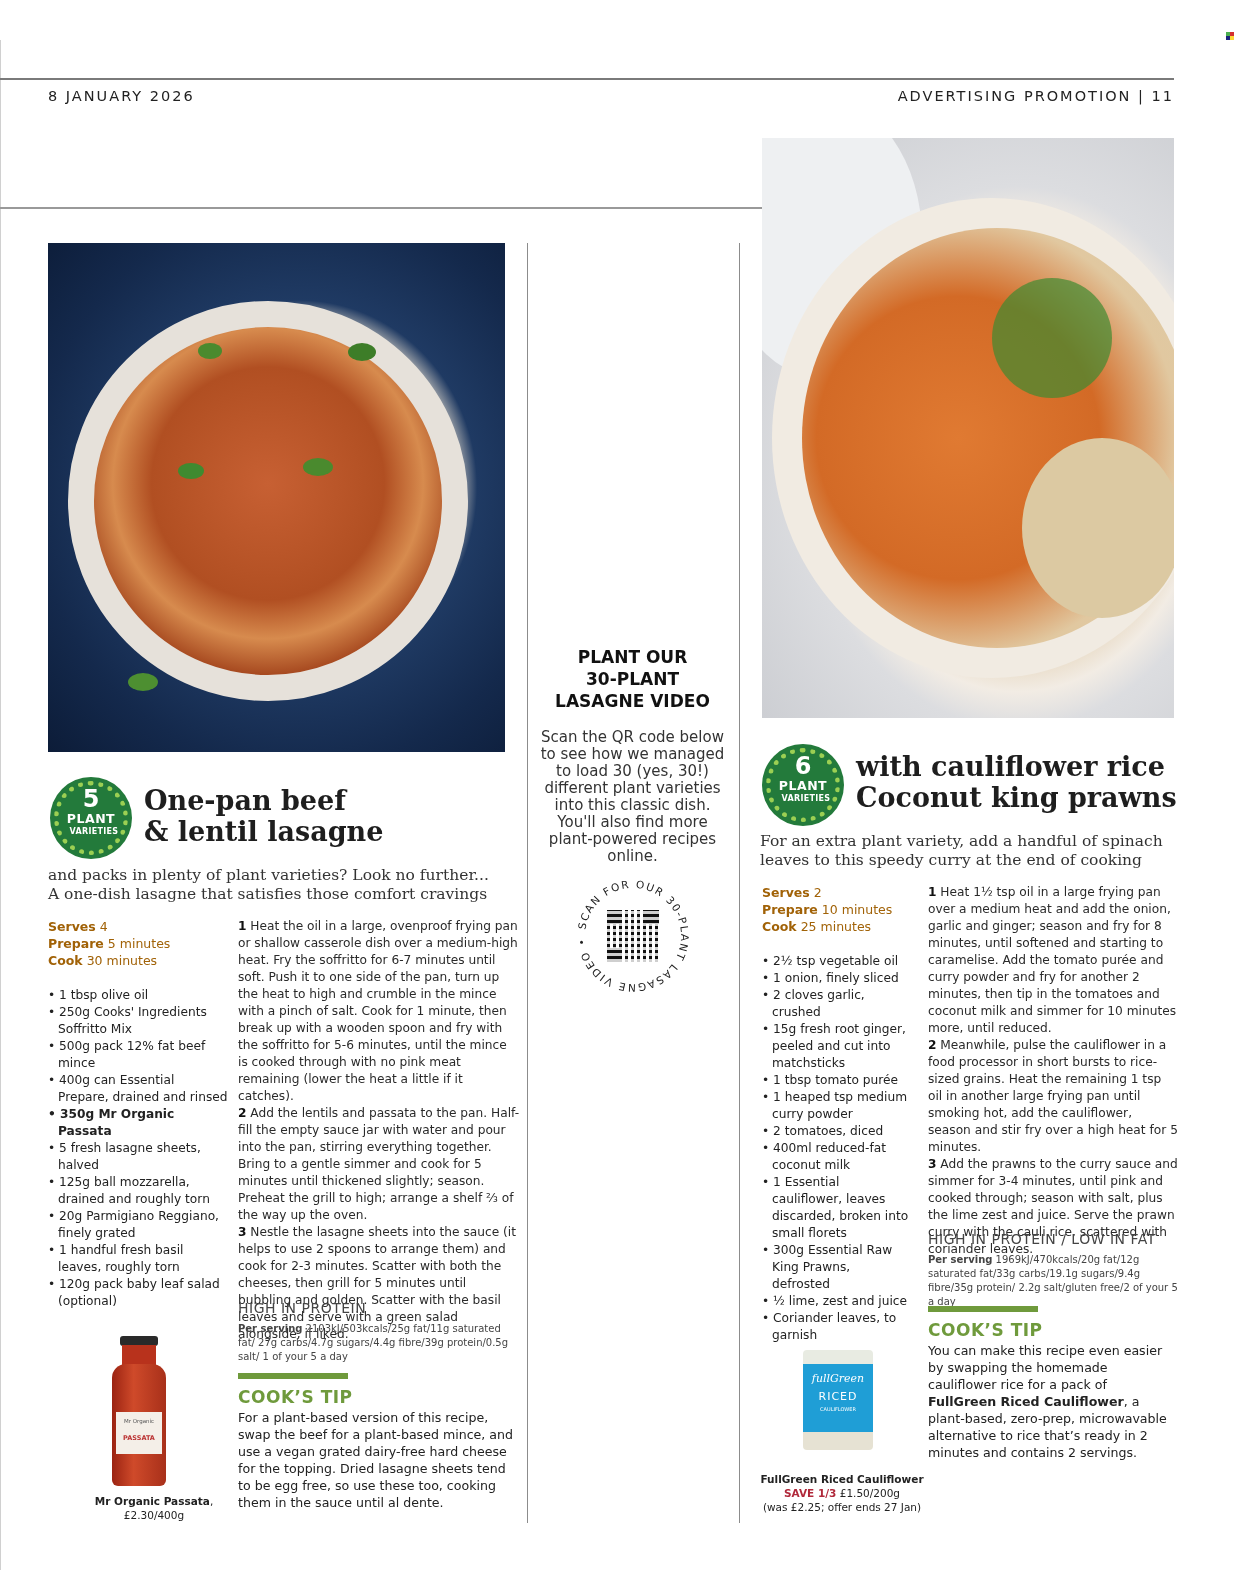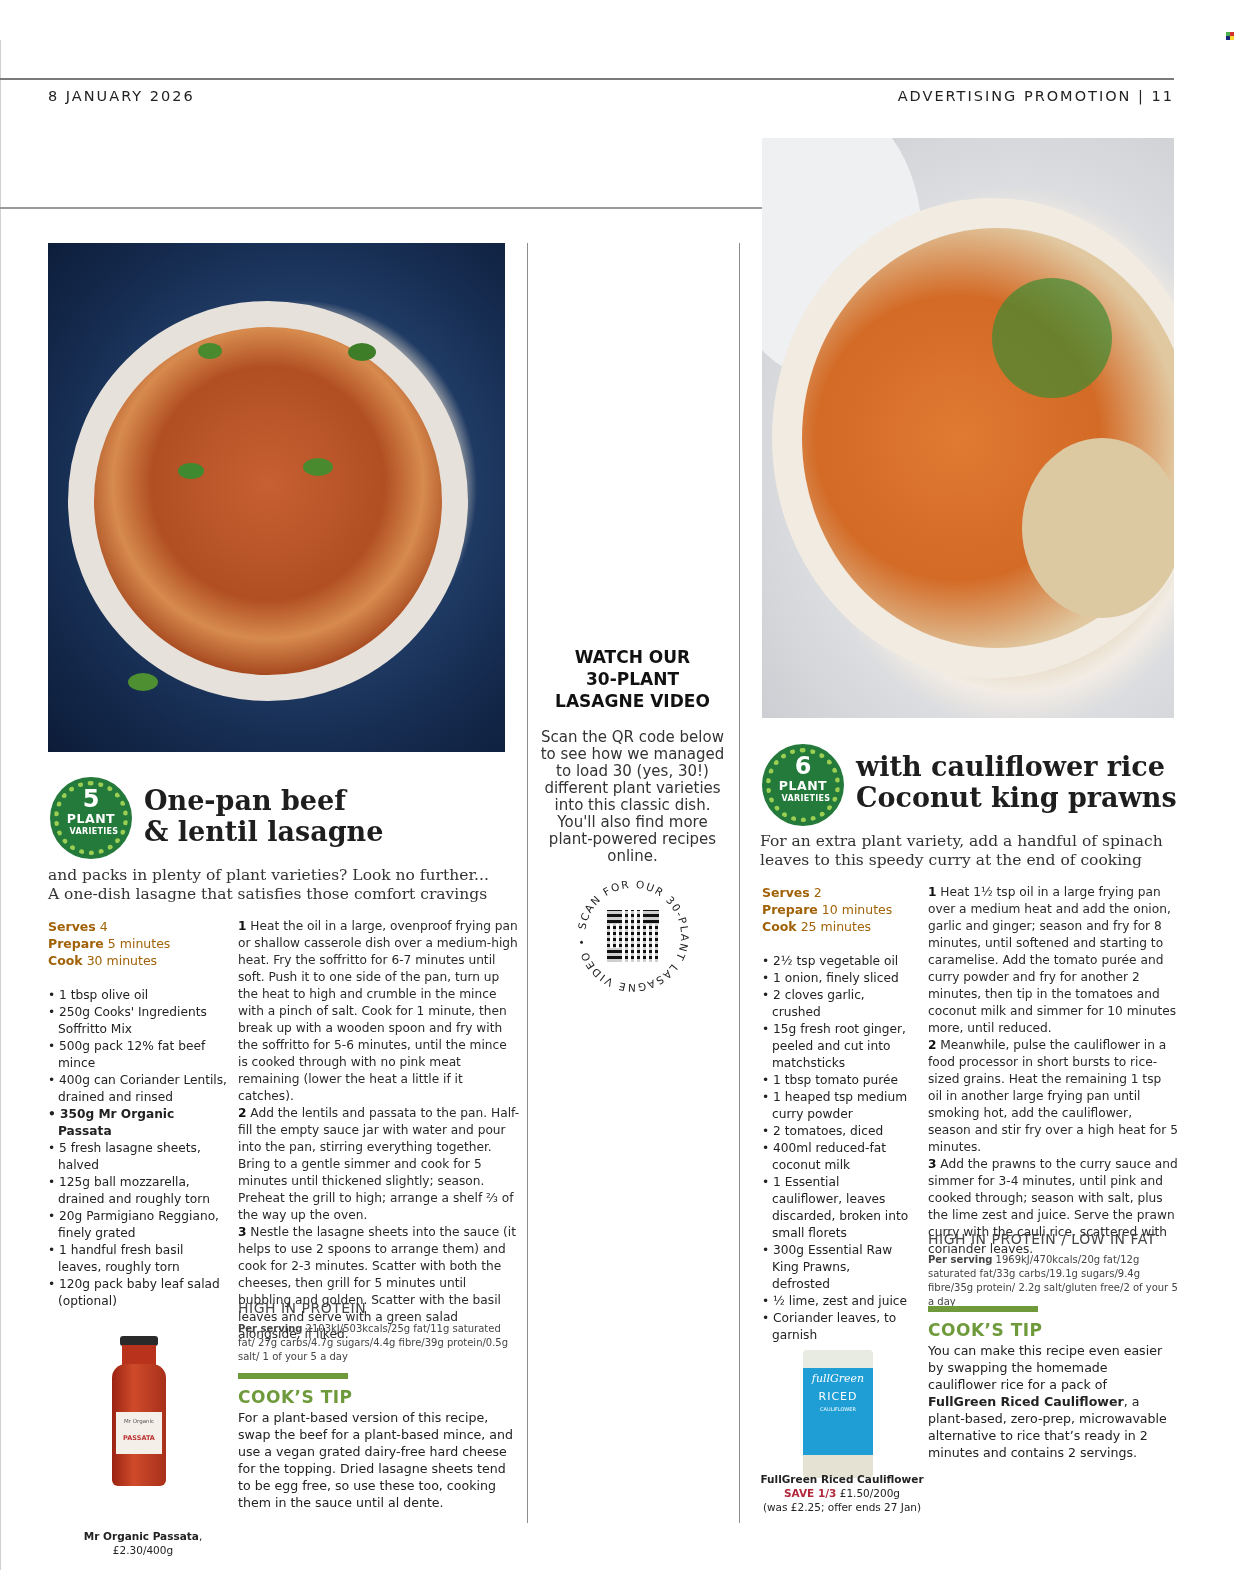--- a/index.html
+++ b/index.html
@@ -60,21 +60,21 @@
   .product-caption b { font-weight:bold; }
   .save { color:#b0283a; font-weight:bold; }
 
   .jar { position:absolute; left:112px; top:1336px; width:32px; height:150px; }
   .jar .lid { position:absolute; left:8px; top:0; width:38px; height:10px; background:#2a2a2a; border-radius:3px; }
   .jar .neck { position:absolute; left:10px; top:9px; width:34px; height:24px; background:#b8321c; }
   .jar .body { position:absolute; left:0; top:28px; width:54px; height:122px; background:linear-gradient(90deg,#9b2312,#cf4a2a 40%,#a8301a); border-radius:14px 14px 6px 6px; }
   .jar .label { position:absolute; left:4px; top:76px; width:46px; height:42px; background:#f4efe8; font-size:6.5px; text-align:center; color:#b33; font-weight:bold; padding-top:22px; }
   .jar .label .brand { position:absolute; top:6px; left:0; right:0; font-size:5.5px; color:#555; font-weight:normal; }
 
-  .pack { position:absolute; left:803px; top:1350px; width:70px; height:128px; background:linear-gradient(180deg,#e8ebe2 0 14%, #1f9ed6 14% 82%, #e6e2d3 82%); border-radius:4px; color:#fff; text-align:center; }
+  .pack { position:absolute; left:803px; top:1350px; width:70px; height:100px; background:linear-gradient(180deg,#e8ebe2 0 14%, #1f9ed6 14% 82%, #e6e2d3 82%); border-radius:4px; color:#fff; text-align:center; }
   .pack .fg { position:absolute; top:22px; left:0; right:0; font-family:"DejaVu Serif", serif; font-style:italic; font-size:11px; }
   .pack .riced { position:absolute; top:40px; left:0; right:0; font-size:11px; letter-spacing:1px; }
   .pack .cauli { position:absolute; top:56px; left:0; right:0; font-size:5px; }
 </style>
 </head>
 <body>
 
 <div class="leftedge"></div>
 <div class="corner-mark">
   <span style="left:0;top:0;background:#4caf50"></span>
@@ -115,21 +115,21 @@
 
 <div class="meta" style="left:48px;top:918px;">
   <div><b>Serves</b> <span>4</span></div>
   <div><b>Prepare</b> <span>5 minutes</span></div>
   <div><b>Cook</b> <span>30 minutes</span></div>
 </div>
 <ul class="ing-list" style="left:48px;top:987px;width:180px;">
   <li>1 tbsp olive oil</li>
   <li>250g Cooks' Ingredients Soffritto Mix</li>
   <li>500g pack 12% fat beef mince</li>
-  <li>400g can Coriander Lentils, drained and rinsed</li>
+  <li>400g can Essential Prepare, drained and rinsed</li>
   <li style="font-weight:bold">350g Mr Organic Passata</li>
   <li>5 fresh lasagne sheets, halved</li>
   <li>125g ball mozzarella, drained and roughly torn</li>
   <li>20g Parmigiano Reggiano, finely grated</li>
   <li>1 handful fresh basil leaves, roughly torn</li>
   <li>120g pack baby leaf salad (optional)</li>
 </ul>
 
 <div class="method" style="left:238px;top:918px;width:282px;">
   <p><span class="step-n">1</span> <span>Heat the oil in a large, ovenproof frying pan or shallow casserole dish over a medium-high heat. Fry the soffritto for 6-7 minutes until soft. Push it to one side of the pan, turn up the heat to high and crumble in the mince with a pinch of salt. Cook for 1 minute, then break up with a wooden spoon and fry with the soffritto for 5-6 minutes, until the mince is cooked through with no pink meat remaining (lower the heat a little if it catches).</span></p>
@@ -143,26 +143,26 @@
 <div class="tip-bar" style="left:238px;top:1373px;width:110px;"></div>
 <div class="tip-head" style="left:238px;top:1387px;">COOK’S TIP</div>
 <div class="tip-body" style="left:238px;top:1409px;width:280px;">For a plant-based version of this recipe, swap the beef for a plant-based mince, and use a vegan grated dairy-free hard cheese for the topping. Dried lasagne sheets tend to be egg free, so use these too, cooking them in the sauce until al dente.</div>
 
 <div class="jar">
   <div class="lid"></div>
     <div class="neck"></div>
     <div class="body"></div>
   <div class="label"><span class="brand">Mr Organic</span><span>PASSATA</span></div>
 </div>
-<div class="product-caption" style="left:53px;top:1494px;width:180px;margin-top:35px;">
+<div class="product-caption" style="left:64px;top:1494px;width:180px;">
   <b>Mr Organic Passata</b><span>, £2.30/400g</span>
 </div>
 
 <div class="video-head">
-  <div>WATCH OUR</div>
+  <div>PLANT OUR</div>
   <div>30-PLANT</div>
   <div>LASAGNE VIDEO</div>
 </div>
 <div class="video-body">Scan the QR code below to see how we managed to load 30 (yes, 30!) different plant varieties into this classic dish. You'll also find more plant-powered recipes online.</div>
 <div class="qr-wrap">
   <svg width="124" height="124" viewBox="0 0 124 124">
     <defs>
         <path id="ringPath" d="M62,62 m-48,0 a48,48 0 1,1 96,0 a48,48 0 1,1 -96,0"></path>
       </defs>
     <text font-family="DejaVu Sans, sans-serif" font-size="10.5" letter-spacing="1.6" fill="#222">

